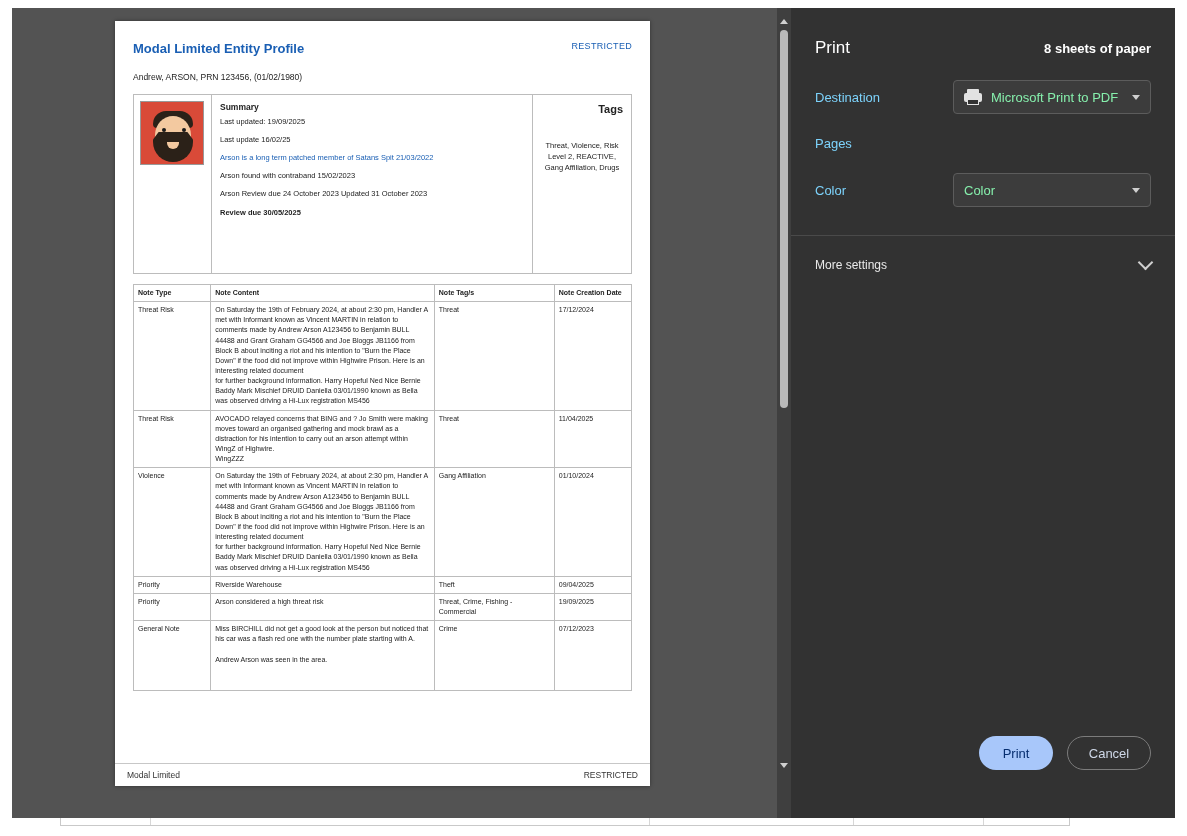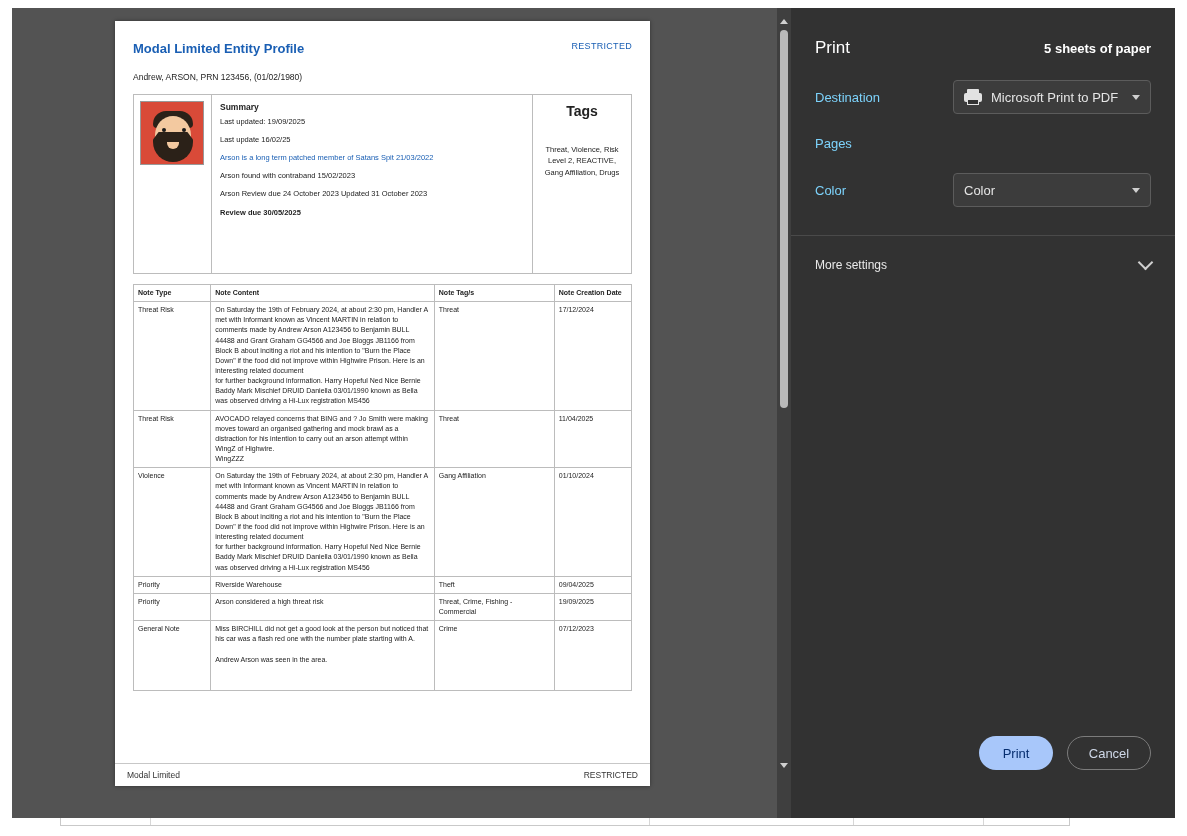--- a/index.html
+++ b/index.html
@@ -151,21 +151,21 @@
   .s-list li { margin-bottom: 2px; }
   .s-list a { color: #1a5fb4; text-decoration: underline; }
   .s-review { font-weight: bold; font-size: 7.5px; margin-top: 8px; }
   .tags-cell {
     width: 98px;
     padding: 6px 8px;
     text-align: center;
     font-size: 7.5px;
     line-height: 1.5;
   }
-  .tags-cell h4 { margin: 0 0 22px 0; font-size: 14px; text-align: center;}
+  .tags-cell h4 { margin: 0 0 22px 0; font-size: 11px; text-align: right;}
   table.notes {
     width: 100%;
     border-collapse: collapse;
     margin-top: 10px;
     font-size: 7px;
     line-height: 1.45;
   }
   table.notes th, table.notes td {
     border: 1px solid #bcbcbc;
     padding: 3px 4px;
@@ -238,21 +238,21 @@
   .pp-select {
     flex: 1;
     height: 34px;
     background: #3c3c3c;
     border: 1px solid #5c5c5c;
     border-radius: 4px;
     display: flex;
     align-items: center;
     padding: 0 10px;
     font-size: 13px;
-    color: #e5e5e5;
+    color: #86efac;
     position: relative;
   }
   .pp-select .chev {
     position: absolute; right: 10px; top: 14px;
     width:0;height:0;border-left:4px solid transparent;border-right:4px solid transparent;border-top:5px solid #cfcfcf;
   }
   .printer-ico {
     width: 18px; height: 16px;
     margin-right: 9px;
     position: relative;
@@ -428,21 +428,21 @@
       <div class="pv-thumb"></div>
       <div class="arrow down">
           <span class="tri-dn"></span>
         </div>
     </div>
   </div>
 
   <div class="print-panel">
     <div class="pp-head">
       <div class="pp-title">Print</div>
-      <div class="pp-sheets">5 sheets of paper</div>
+      <div class="pp-sheets">8 sheets of paper</div>
     </div>
 
     <div class="pp-row">
       <div class="pp-label">Destination</div>
       <div class="pp-select">
         <span class="printer-ico">
           <span class="top"></span>
             <span class="body"></span>
             <span class="out"></span>
         </span>

